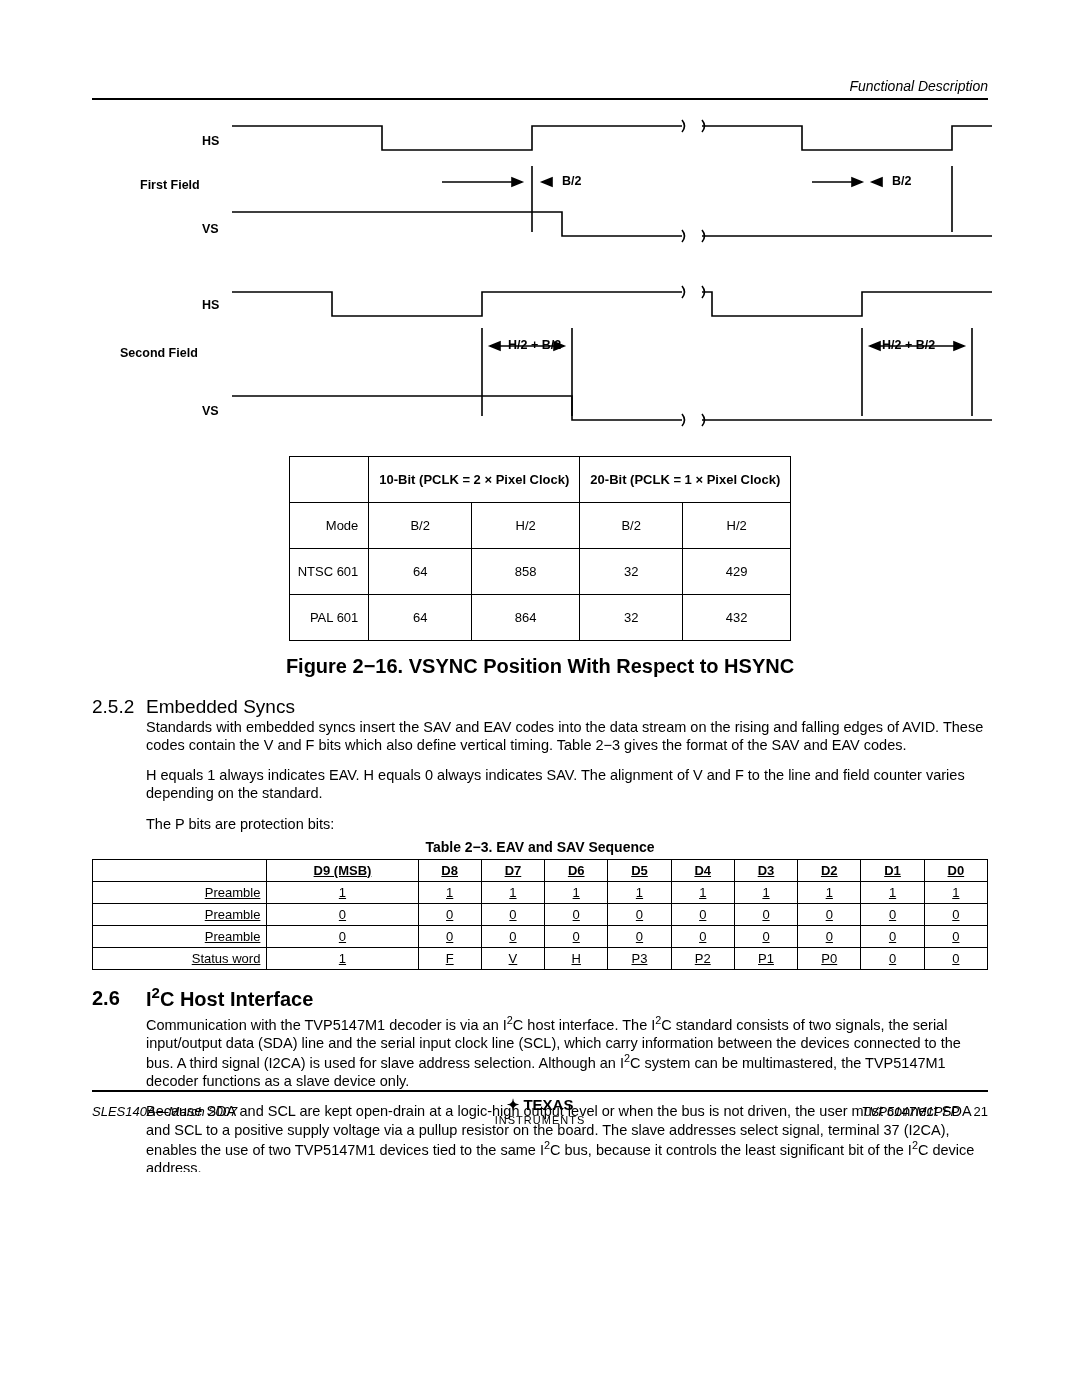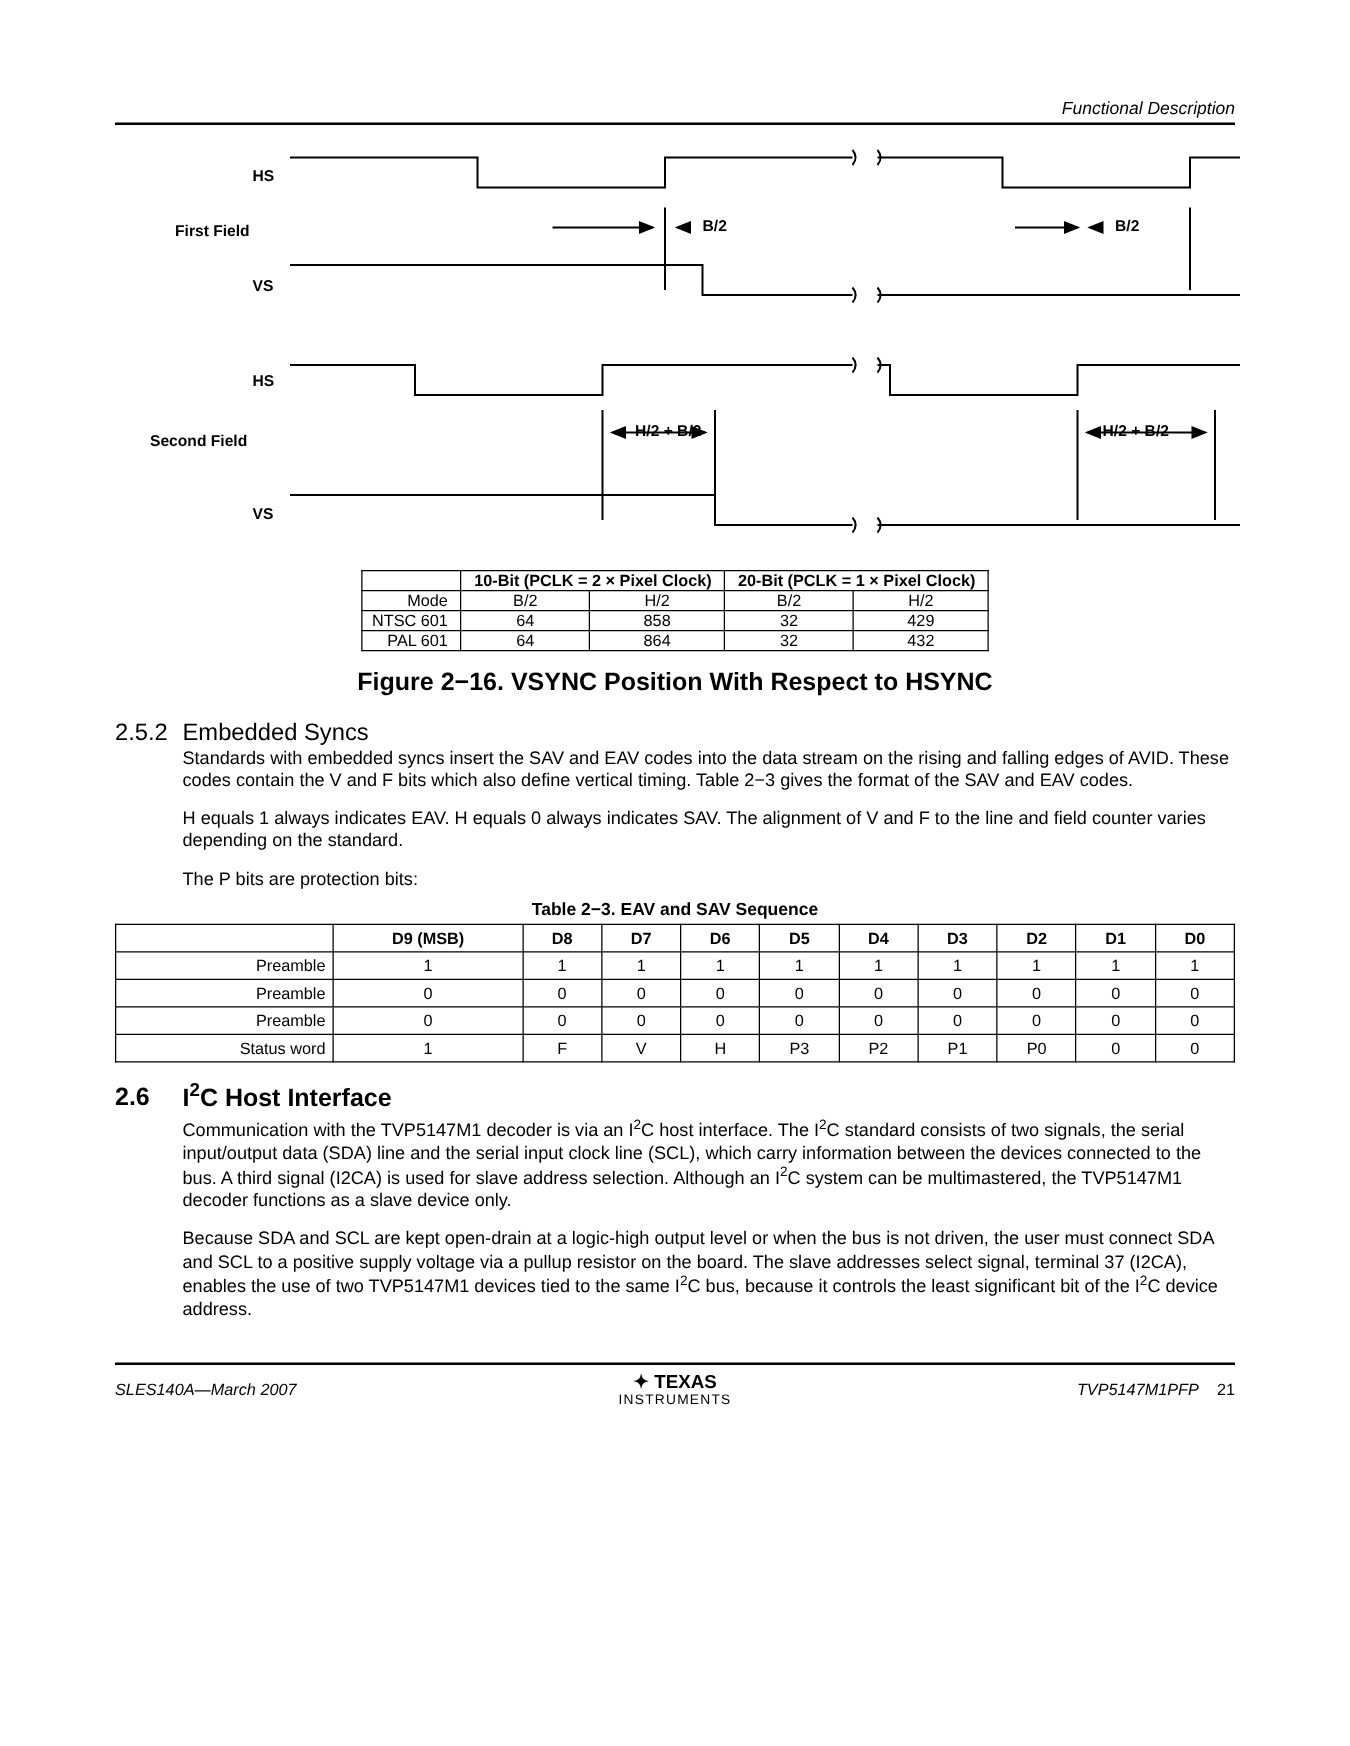--- a/index.html
+++ b/index.html
@@ -42,21 +42,21 @@
     position: absolute;
   }
   .arrow { fill:#000; }
   .smalltable {
     border-collapse: collapse;
     margin: 10px auto 8px auto;
     font-size: 13px;
   }
   .smalltable th, .smalltable td {
     border: 1px solid #000;
-    padding: 0 10px;
+    padding: 15px 10px;
     text-align: center;
   }
   .smalltable th { font-weight: bold; }
   .smalltable td.left { text-align: right; padding-left: 8px; }
   .figcap {
     text-align: center;
     font-weight: bold;
     font-size: 20px;
     margin: 14px 0 18px 0;
   }
@@ -73,20 +73,21 @@
   .secbig .num { display:inline-block; width:54px; font-weight:bold; }
   .body {
     margin: 0 0 12px 54px;
     line-height: 1.25;
   }
   .bigtable {
     border-collapse: collapse;
     width: 100%;
     font-size: 13px;
     margin: 4px 0 10px 0;
+    text-decoration: underline;
   }
   .bigtable th, .bigtable td {
     border: 1px solid #000;
     padding: 3px 6px;
     text-align: center;
   }
   .bigtable th { font-weight: bold; }
   .bigtable td.left { text-align: right; padding-left:6px; }
   .tablecap {
     text-align: center;

